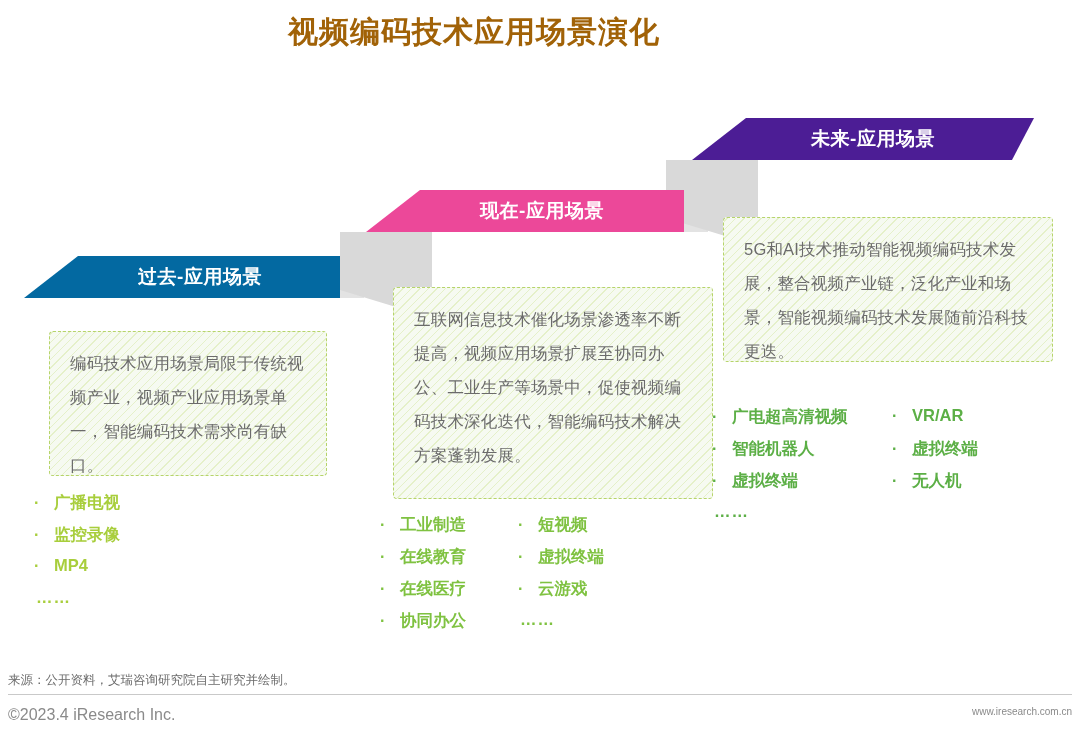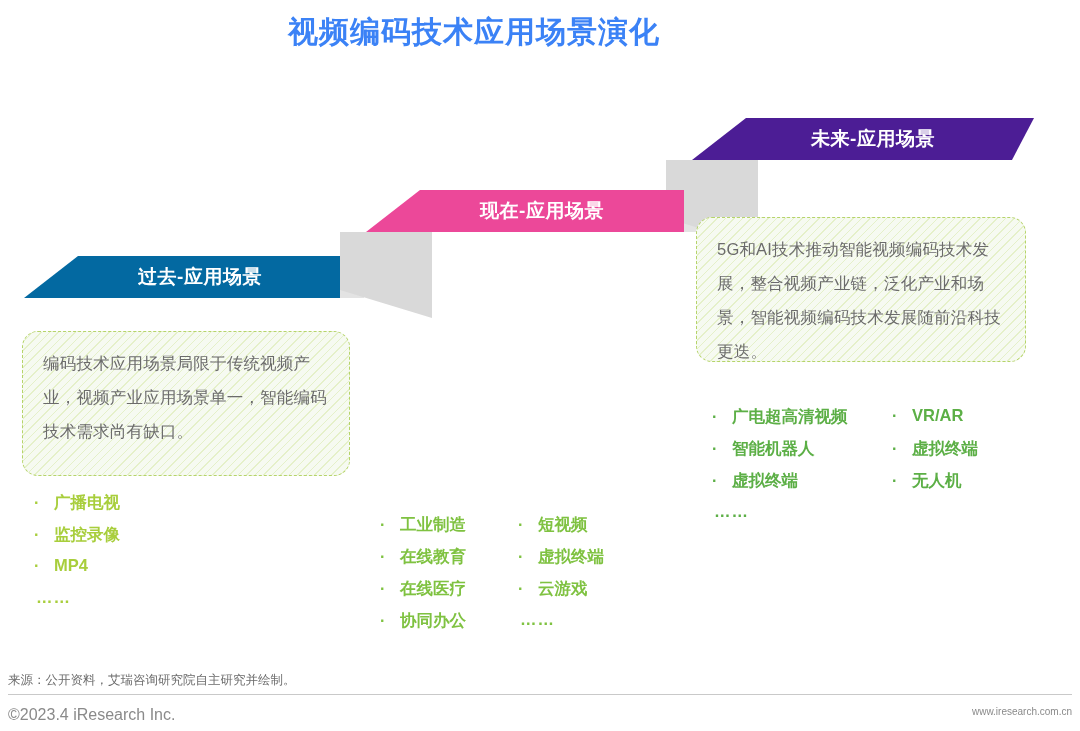--- a/index.html
+++ b/index.html
@@ -17,21 +17,21 @@
 
   
   #slide-title {
     position: absolute;
     top: 12px;
     left: 0;
     width: 948px;
     text-align: center;
     font-size: 30px;
     font-weight: bold;
-    color: #3b82f6;
+    color: #a16207;
     letter-spacing: 1px;
   }
 
   
   #stage {
     position: absolute;
     top: 0; left: 0;
     width: 1080px;
     height: 660px;
   }
@@ -105,35 +105,36 @@
     width: 24px;
     height: 42px;
     background: #e3e3e3;
   }
 
   
   .desc-box {
     position: absolute;
     box-sizing: border-box;
     border: 1.5px dashed #b6d46a;
-    border-radius: 16px;
+    border-radius: 4px;
     background-color: #f6faf1;
     background-image: repeating-linear-gradient(
         -45deg,
         rgba(168, 206, 60, 0.22) 0px,
         rgba(168, 206, 60, 0.22) 1px,
         rgba(255, 255, 255, 0) 1px,
         rgba(255, 255, 255, 0) 6px);
     color: #6b6b6b;
     font-size: 16.5px;
     line-height: 34px;
     padding: 14px 18px 24px 20px;
     letter-spacing: 0.2px;
-  }
-  .desc-past   { left: 22px;  top: 331px; width: 328px; height: 145px; }
+    margin-left: 27px;
+  }
+  .desc-past   { left: 22px;  top: 331px; width: 278px; height: 145px; }
   .desc-now    { left: 366px; top: 287px; width: 320px; height: 212px; }
   .desc-future { left: 696px; top: 217px; width: 330px; height: 145px; }
 
   
   .bullets {
     position: absolute;
     display: flex;
     flex-direction: row;
     font-weight: bold;
   }
@@ -234,20 +235,21 @@
       <div class="b-item">
         <span class="b-dot">·</span>
         <span>MP4</span>
       </div>
       <div class="b-ellipsis">……</div>
     </div>
   </div>
 
   <div class="step-banner banner-now">现在-应用场景</div>
 
+  <div class="desc-box desc-now">互联网信息技术催化场景渗透率不断提高，视频应用场景扩展至协同办公、工业生产等场景中，促使视频编码技术深化迭代，智能编码技术解决方案蓬勃发展。</div>
 
   <div class="bullets bullets-now">
     <div class="col">
       <div class="b-item">
         <span class="b-dot">·</span>
         <span>工业制造</span>
       </div>
       <div class="b-item">
         <span class="b-dot">·</span>
         <span>在线教育</span>

